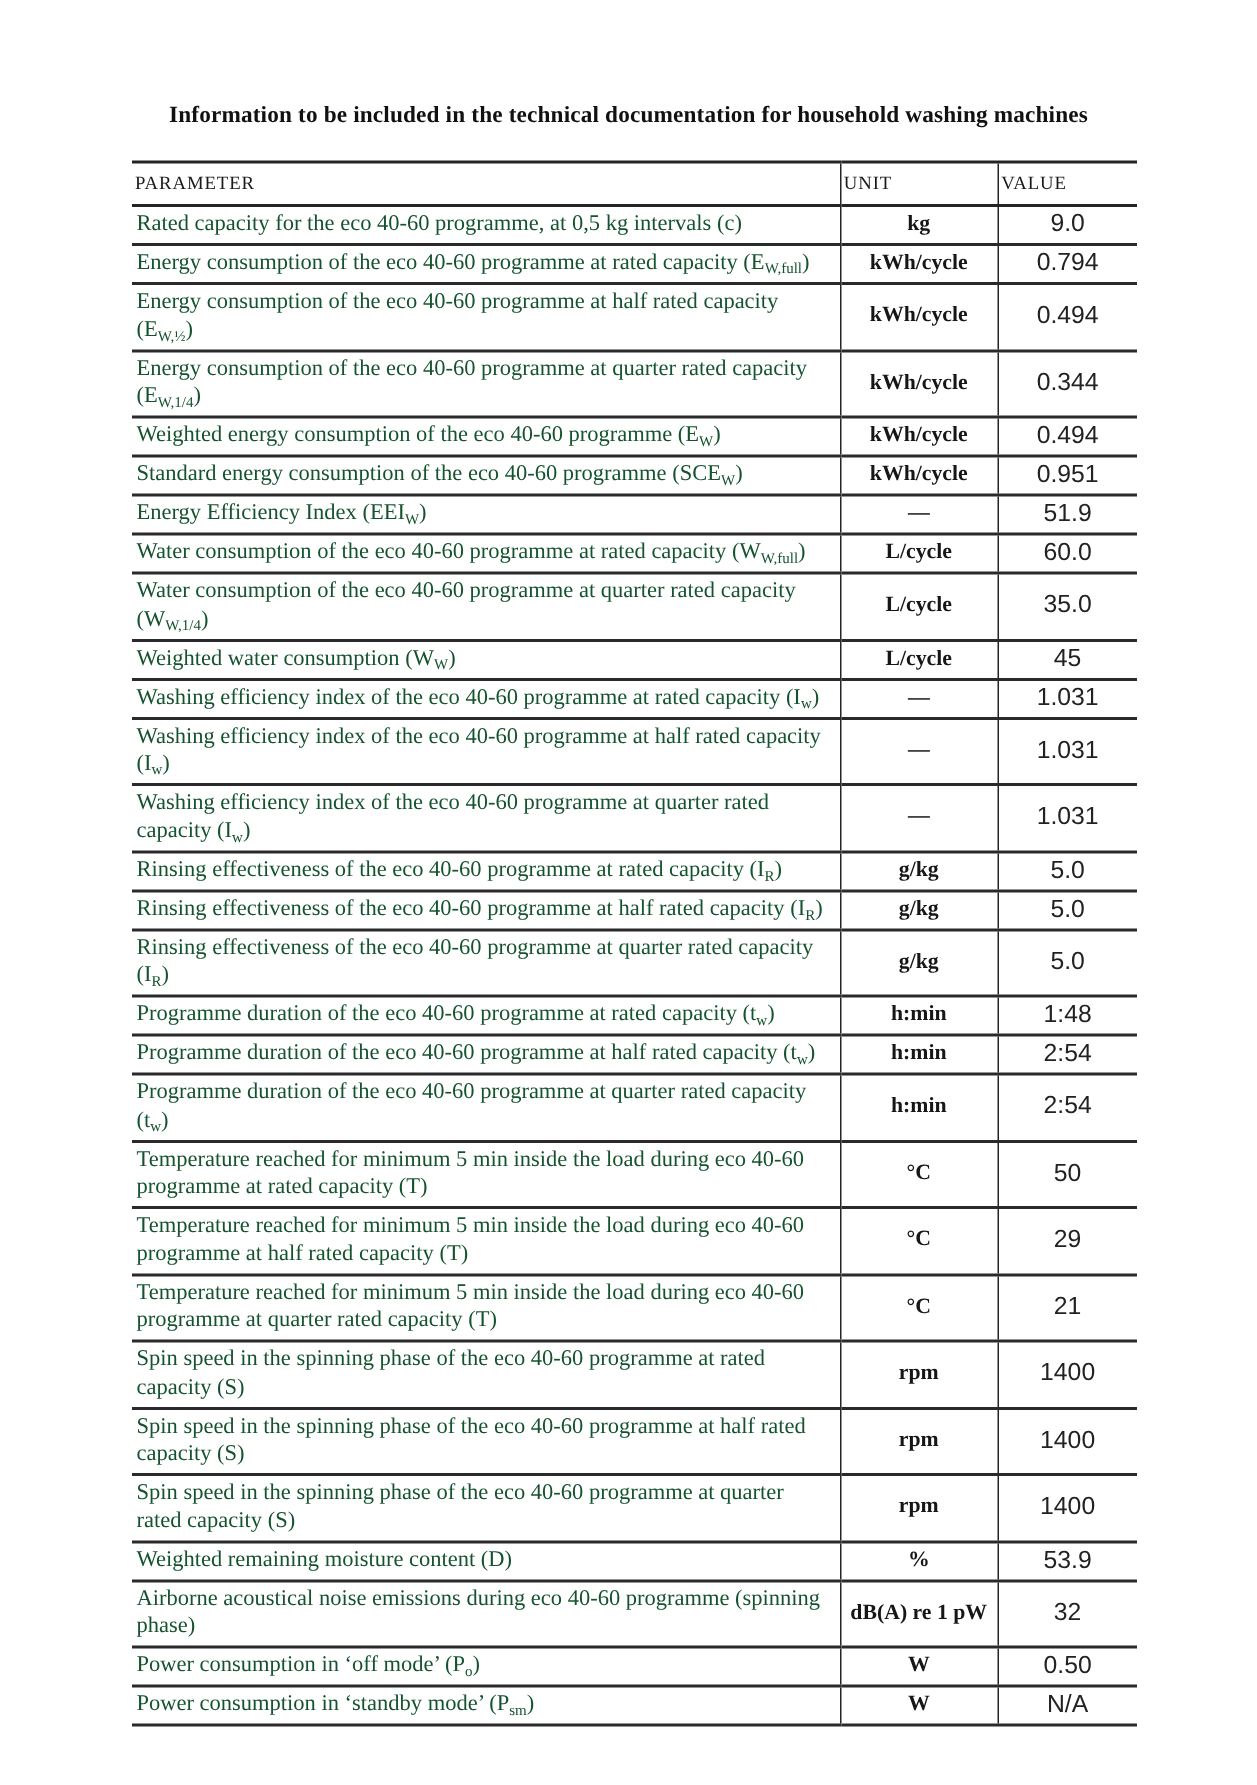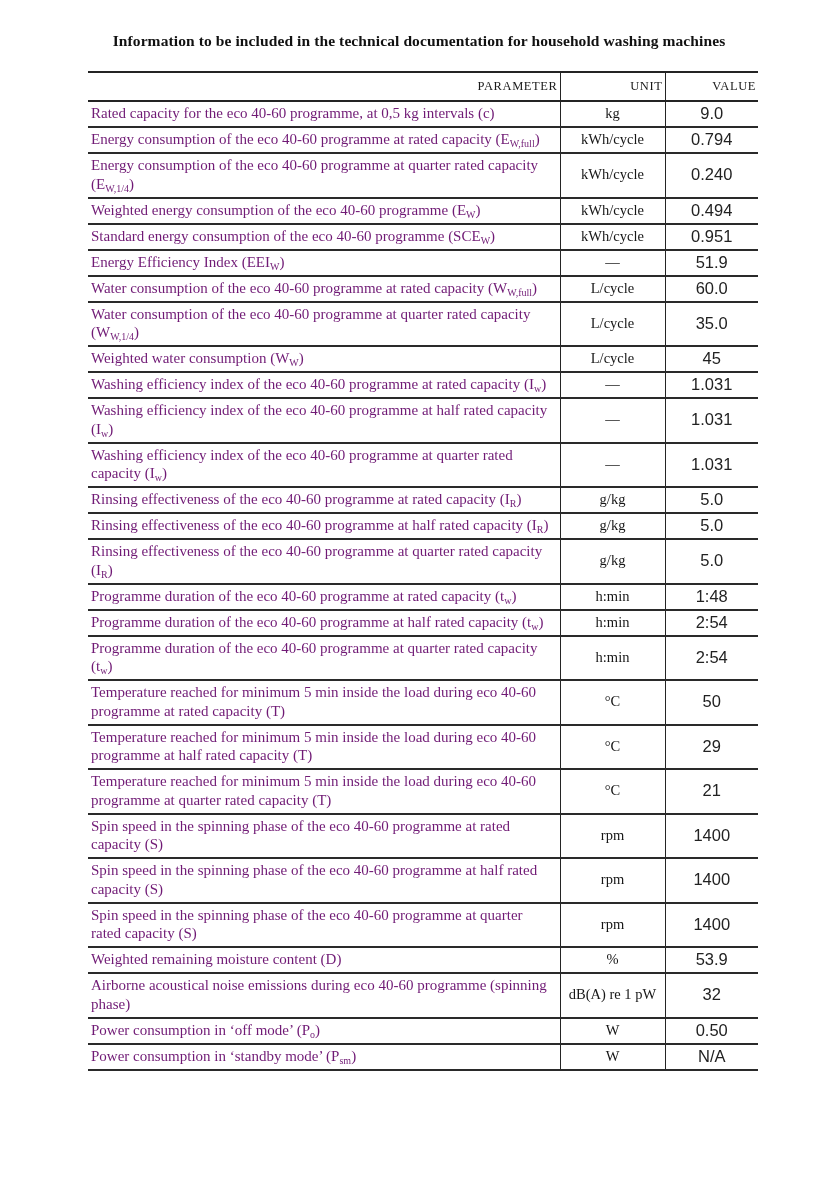--- a/index.html
+++ b/index.html
@@ -10,68 +10,69 @@
   body {
     width: 838px;
     height: 1190px;
     overflow: hidden;
     position: relative;
     font-family: "Liberation Serif", "DejaVu Serif", serif;
     color: #1c1c1c;
     -webkit-font-smoothing: antialiased;
   }
   .doc-title {
-    margin-top: 32px;
+    margin-top: 68px;
     text-align: center;
     font-weight: bold;
     font-size: 15.5px;
     letter-spacing: 0.1px;
     color: #111;
   }
   table.spec-table {
     border-collapse: collapse;
     table-layout: fixed;
     width: 670px;
     margin: 21px 0 0 88px;
   }
   col.c-param { width: 472px; }
   col.c-unit  { width: 105px; }
   col.c-value { width: 93px; }
 
   .spec-table thead th {
     font-weight: normal;
     font-size: 12.5px;
     letter-spacing: 0.6px;
-    text-align: right;
+    text-align: left;
     padding: 6px 2px 6px 2px;
     border-top: 2px solid #242424;
     border-bottom: 2px solid #242424;
     color: #1a1a1a;
   }
   .spec-table td {
     border-bottom: 2px solid #2a2a2a;
     vertical-align: middle;
   }
   .spec-table td.param {
     font-size: 15px;
     line-height: 1.25;
     padding: 2px 8px 3px 3px;
     text-align: left;
-    color: #701a75;
+    color: #14532d;
   }
   .spec-table th.u, .spec-table td.unit,
   .spec-table th.v, .spec-table td.value {
     border-left: 1.5px solid #242424;
   }
   .spec-table td.unit {
     font-size: 14.5px;
     text-align: center;
     white-space: nowrap;
     padding: 2px 1px 3px 1px;
     color: #161616;
+    font-weight: bold;
   }
   .spec-table td.value {
     font-family: "Liberation Sans", "DejaVu Sans", sans-serif;
     font-size: 16.5px;
     text-align: center;
     padding: 2px 2px 3px 2px;
     color: #222;
     margin-top: 20px;
   }
   sub {
@@ -103,23 +104,28 @@
         <td class="param">Rated capacity for the eco 40-60 programme, at 0,5 kg intervals (c)</td>
         <td class="unit">kg</td>
         <td class="value">9.0</td>
       </tr>
       <tr>
         <td class="param">Energy consumption of the eco 40-60 programme at rated capacity (E<sub>W,full</sub>)</td>
         <td class="unit">kWh/cycle</td>
         <td class="value">0.794</td>
       </tr>
       <tr>
+        <td class="param">Energy consumption of the eco 40-60 programme at half rated capacity (E<sub>W,½</sub>)</td>
+        <td class="unit">kWh/cycle</td>
+        <td class="value">0.494</td>
+      </tr>
+      <tr>
         <td class="param">Energy consumption of the eco 40-60 programme at quarter rated capacity (E<sub>W,1/4</sub>)</td>
         <td class="unit">kWh/cycle</td>
-        <td class="value">0.240</td>
+        <td class="value">0.344</td>
       </tr>
       <tr>
         <td class="param">Weighted energy consumption of the eco 40-60 programme (E<sub>W</sub>)</td>
         <td class="unit">kWh/cycle</td>
         <td class="value">0.494</td>
       </tr>
       <tr>
         <td class="param">Standard energy consumption of the eco 40-60 programme (SCE<sub>W</sub>)</td>
         <td class="unit">kWh/cycle</td>
         <td class="value">0.951</td>

